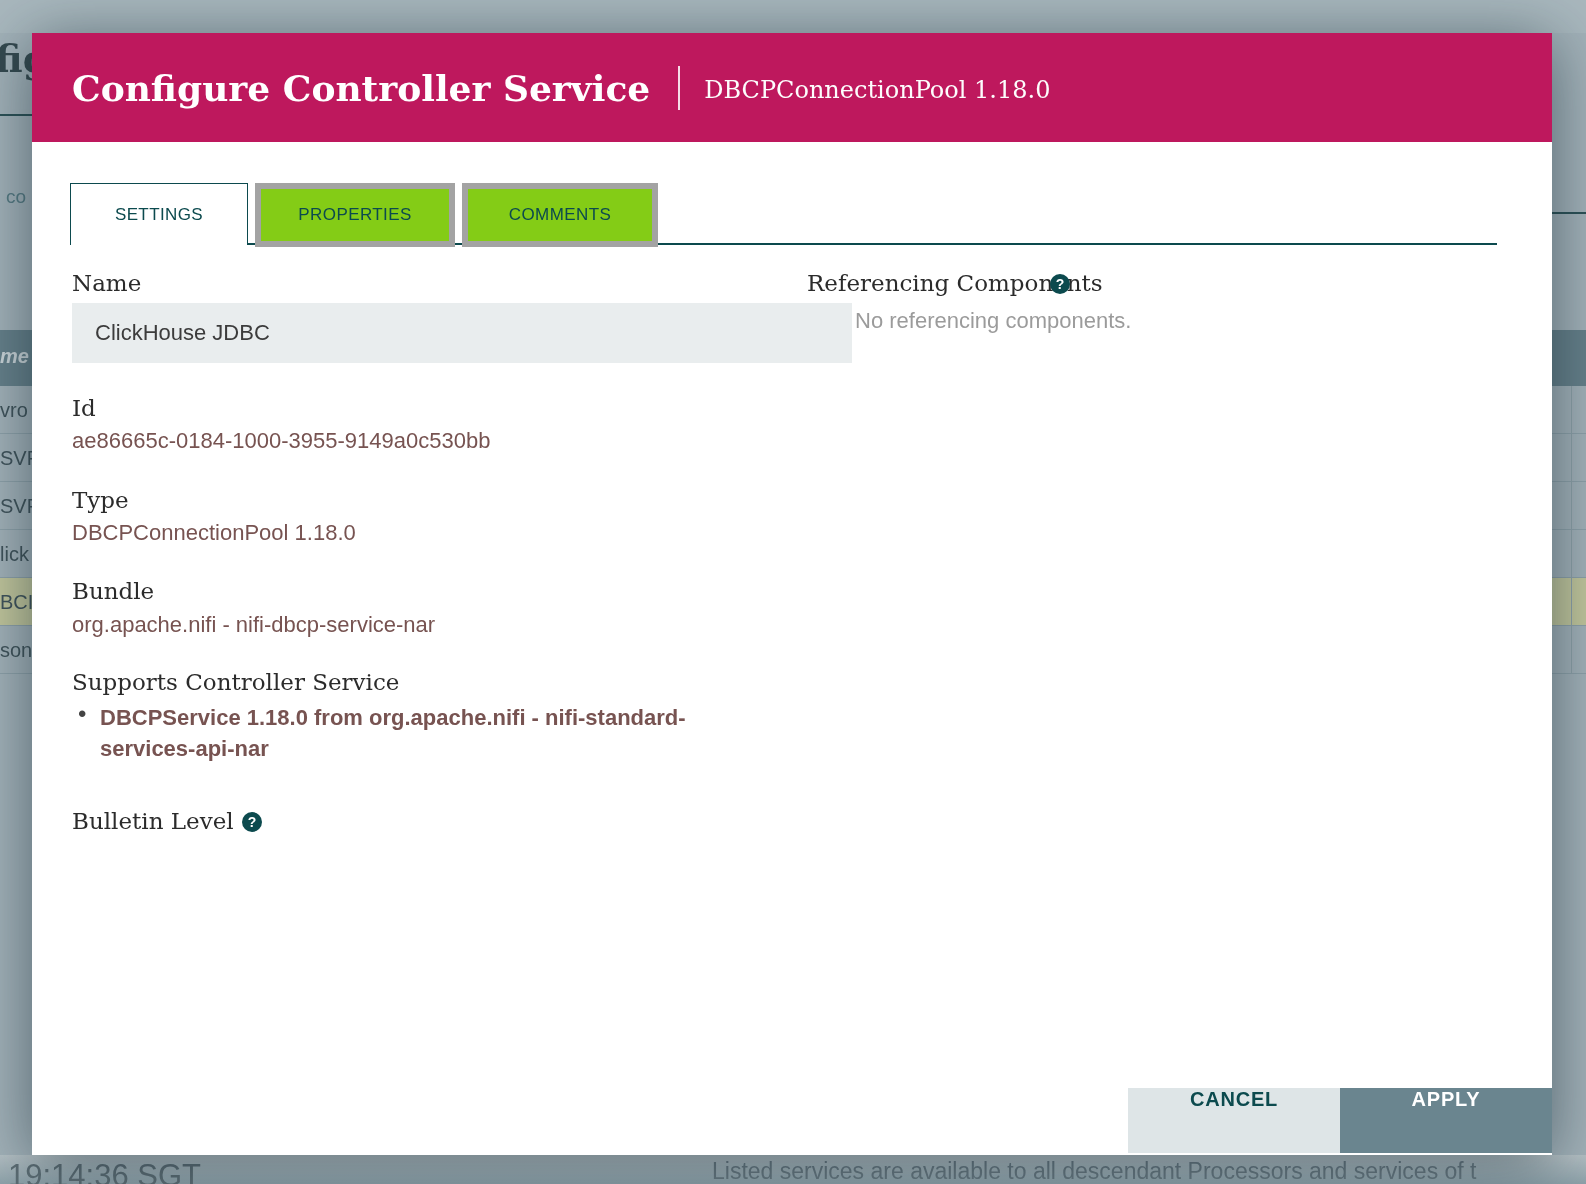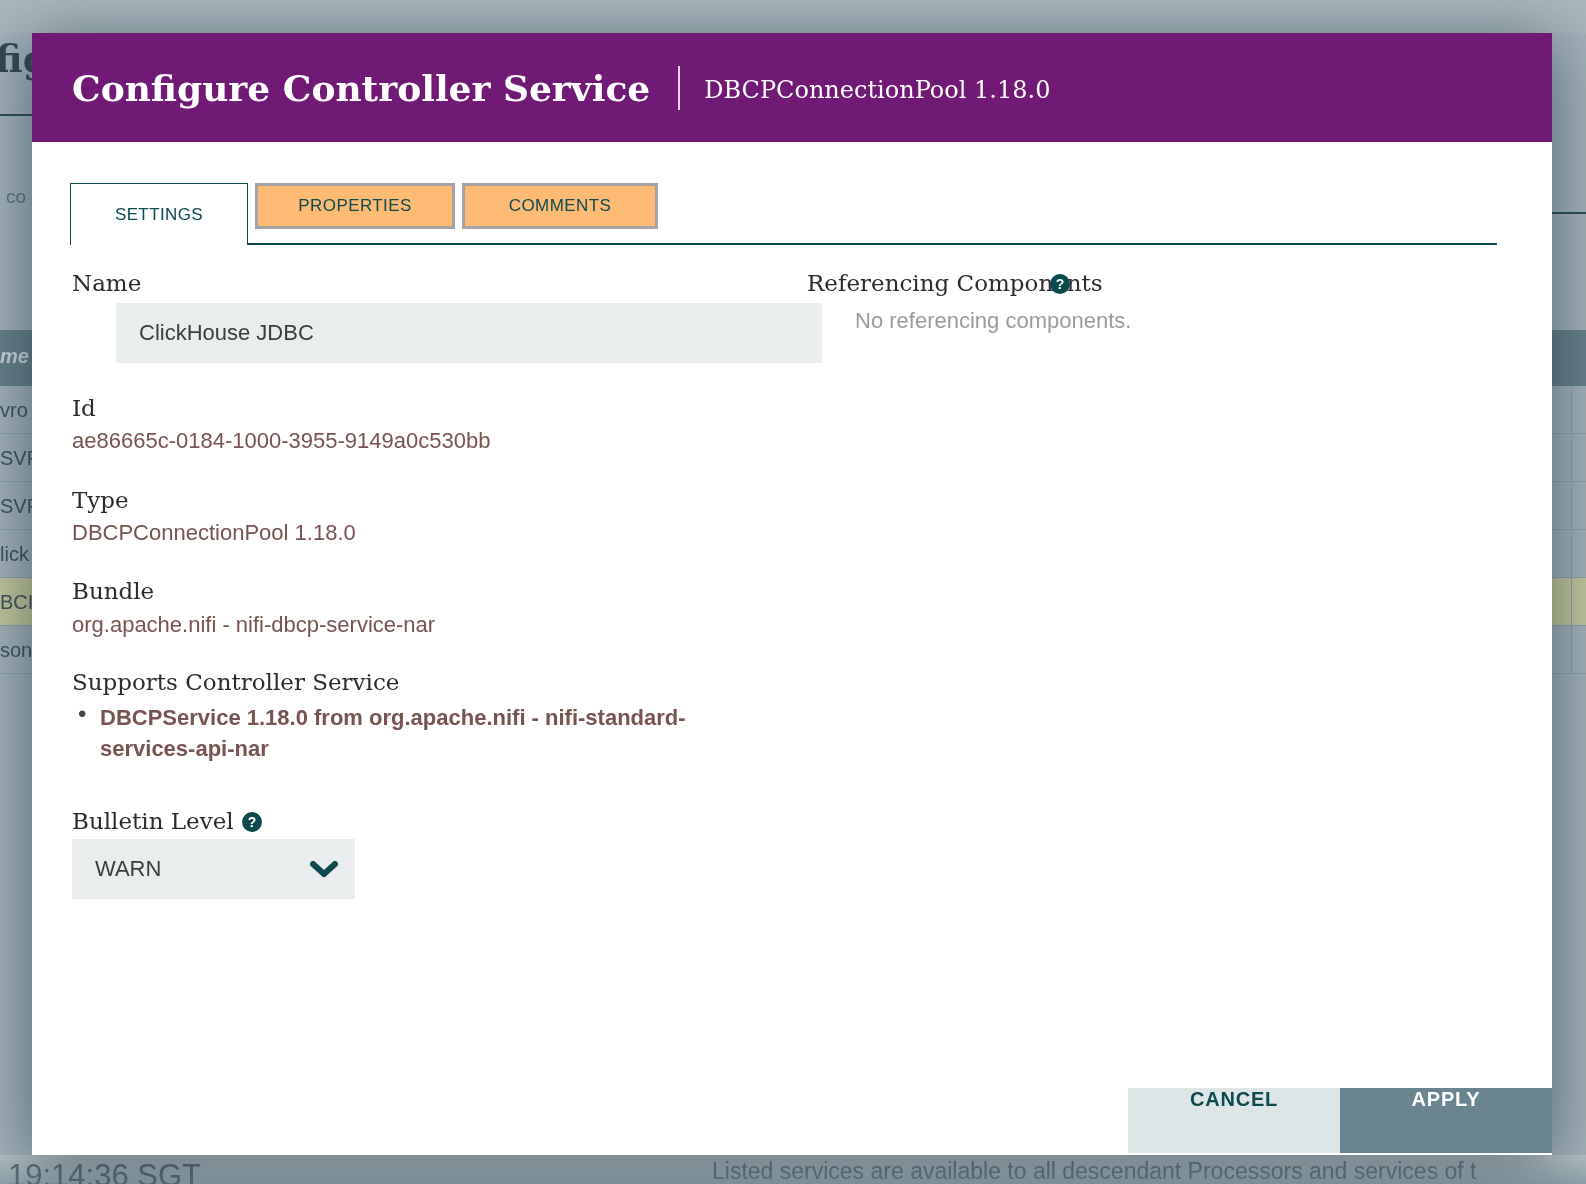--- a/index.html
+++ b/index.html
@@ -23,30 +23,30 @@
   .bg-row.sel { background:#c2c69c; }
   .bg-coldiv { position:absolute; left:1571px; top:386px; width:1px; height:288px; background:#8ea1a9; }
   .bg-bottom { position:absolute; left:0; top:1155px; width:1586px; height:29px;
                background:linear-gradient(#b6c1c5, #8da1a9); }
   .bg-time { position:absolute; left:8px; top:3px; font-size:31px; color:#5d6d74; }
   .bg-msg { position:absolute; left:712px; top:3px; font-size:23px; color:#687880; white-space:nowrap; }
 
   
   .modal { position:absolute; left:32px; top:33px; width:1520px; height:1122px; background:#fff;
            z-index:10; box-shadow:0 8px 60px rgba(15,35,45,.55); }
-  .modal-header { position:absolute; left:0; top:0; width:1520px; height:109px; background:#701a75;
+  .modal-header { position:absolute; left:0; top:0; width:1520px; height:109px; background:#be185d;
                   display:flex; align-items:center; padding-left:40px; }
   .modal-title { font-family:"DejaVu Serif", serif; font-weight:bold; font-size:36px; color:#fff; }
   .title-divider { width:2px; height:44px; background:rgba(255,255,255,.85); margin:0 24px 0 28px; }
   .modal-subtitle { font-family:"DejaVu Serif", serif; font-size:24px; color:#fdfdfd; padding-top:4px; }
 
   .tab-underline { position:absolute; left:38px; top:210px; width:1427px; height:2px; background:#0c4a4e; }
-  .tab { position:absolute; top:150px; height:46px; display:flex; align-items:center; justify-content:center;
+  .tab { position:absolute; top:150px; height:64px; display:flex; align-items:center; justify-content:center;
          font-size:17px; letter-spacing:.4px; color:#0c4a4e; cursor:pointer;
-         background:#fdba74; border:3px solid #a3a3a3; }
+         background:#84cc16; border:6px solid #a3a3a3; }
   .tab.active { left:38px; width:178px; height:62px; background:#fff; z-index:2;
                 border:1px solid #0c4a4e; border-bottom:none; }
   .tab.t2 { left:223px; width:200px; }
   .tab.t3 { left:430px; width:196px; }
 
   .lbl { position:absolute; font-family:"DejaVu Serif", serif; font-size:23px; color:#2b2b2b; white-space:nowrap; }
   .val { position:absolute; font-size:22px; color:#775351; white-space:nowrap; }
   .field-box { position:absolute; background:#e9edee; border:none; }
   input.field-box { font-family:"Liberation Sans", sans-serif; font-size:22px; color:#3c3c3c; padding-left:23px; outline:none; }
 
@@ -111,43 +111,37 @@
       <span>SETTINGS</span>
     </div>
     <div class="tab t2">
       <span>PROPERTIES</span>
     </div>
     <div class="tab t3">
       <span>COMMENTS</span>
     </div>
 
     <span class="lbl" style="left:40px; top:237px;">Name</span>
-    <input class="field-box" style="left: 40px; top: 270px; width: 706px; height: 60px; margin-left: 44px;" value="ClickHouse JDBC">
+    <input class="field-box" style="left: 40px; top: 270px; width: 780px; height: 60px;" value="ClickHouse JDBC">
 
     <span class="lbl" style="left:40px; top:362px;">Id</span>
     <span class="val" style="left:40px; top:395px;">ae86665c-0184-1000-3955-9149a0c530bb</span>
 
     <span class="lbl" style="left:40px; top:454px;">Type</span>
     <span class="val" style="left:40px; top:487px;">DBCPConnectionPool 1.18.0</span>
 
     <span class="lbl" style="left:40px; top:545px;">Bundle</span>
     <span class="val" style="left:40px; top:579px;">org.apache.nifi - nifi-dbcp-service-nar</span>
 
     <span class="lbl" style="left:40px; top:636px;">Supports Controller Service</span>
     <span class="bullet">•</span>
     <div class="supports-item">DBCPService 1.18.0 from org.apache.nifi - nifi-standard-services-api-nar</div>
 
     <span class="lbl" style="left:40px; top:775px;">Bulletin Level</span>
     <span class="help-icon" style="left:210px; top:779px;">?</span>
-    <div class="dropdown">
-      <span class="dd-val">WARN</span>
-      <svg width="28" height="17" viewBox="0 0 28 17">
-        <polyline points="3,3 14,13 25,3" fill="none" stroke="#0c4a4e" stroke-width="6" stroke-linecap="round" stroke-linejoin="round"></polyline>
-      </svg>
-    </div>
 
     <span class="lbl" style="left:775px; top:237px;">Referencing Components</span>
     <span class="help-icon" style="left:1018px; top:241px;">?</span>
     <span class="empty-text" style="left:783px; top:275px;margin-left:40px;">No referencing components.</span>
 
     <div class="btn btn-cancel">
       <span>CANCEL</span>
     </div>
     <div class="btn btn-apply">
       <span>APPLY</span>

